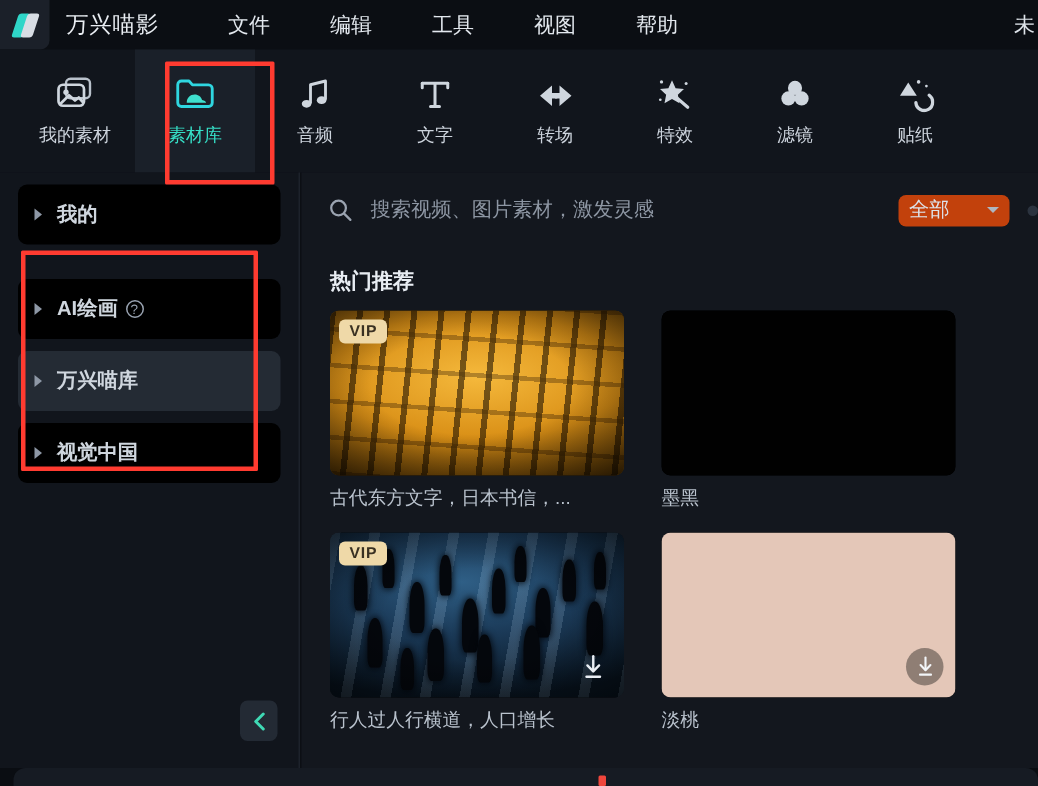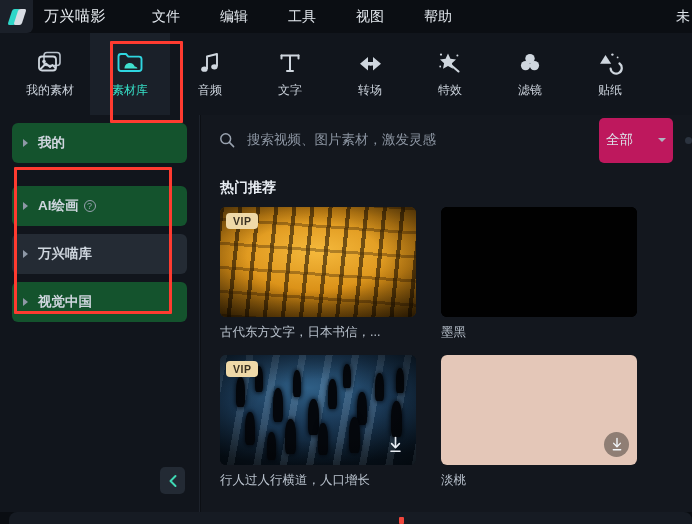--- a/index.html
+++ b/index.html
@@ -70,21 +70,21 @@
   }
 
   
   .body-row { position: absolute; left: 0; top: 115px; width: 692px; height: 397px; }
   .sidebar {
     position: absolute; left: 0; top: 0; width: 200px; height: 397px;
     background: #11151c; border-right: 1px solid #1d222b;
   }
   .side-item {
     margin: 0 12px 6px 12px; height: 40px; border-radius: 6px;
-    background: #14532d; display: flex; align-items: center; cursor: default;
+    background: #000000; display: flex; align-items: center; cursor: default;
   }
   .side-item.alt { background: #242b34; }
   .side-item .caret {
     width: 26px; display: flex; align-items: center; justify-content: center;
   }
   .caret i {
     display: block; width: 0; height: 0;
     border-left: 5px solid #8e98a6;
     border-top: 4px solid transparent; border-bottom: 4px solid transparent;
   }
@@ -107,21 +107,21 @@
     position: absolute; left: 201px; top: 0; width: 491px; height: 397px;
     background: #13171e; overflow: hidden;
   }
   .searchrow {
     height: 50px; display: flex; align-items: center; padding: 0 0 0 18px;
   }
   .search-wrap { display: flex; align-items: center; flex: 1; }
   .search-ic { width: 22px; height: 16px; }
   .search-ph { color: #8d96a3; font-size: 13.5px; margin-left: 6px; white-space: nowrap; }
   .filter-sel {
-    width: 74px; height: 45px; background: #be185d; border-radius: 5px;
+    width: 74px; height: 21px; background: #c2410c; border-radius: 5px;
     display: flex; align-items: center; justify-content: center; gap: 25px;
     margin-right: 6px; cursor: pointer;
   }
   .filter-sel .fl { color: #dde3ea; font-size: 13.5px; }
   .chev { width: 0; height: 0; border-top: 4.5px solid #aeb6c1;
           border-left: 4px solid transparent; border-right: 4px solid transparent; }
   .right-nub {
     width: 7px; height: 7px; border-radius: 50%; background: #2b333f;
     margin-left: 6px;
   }

